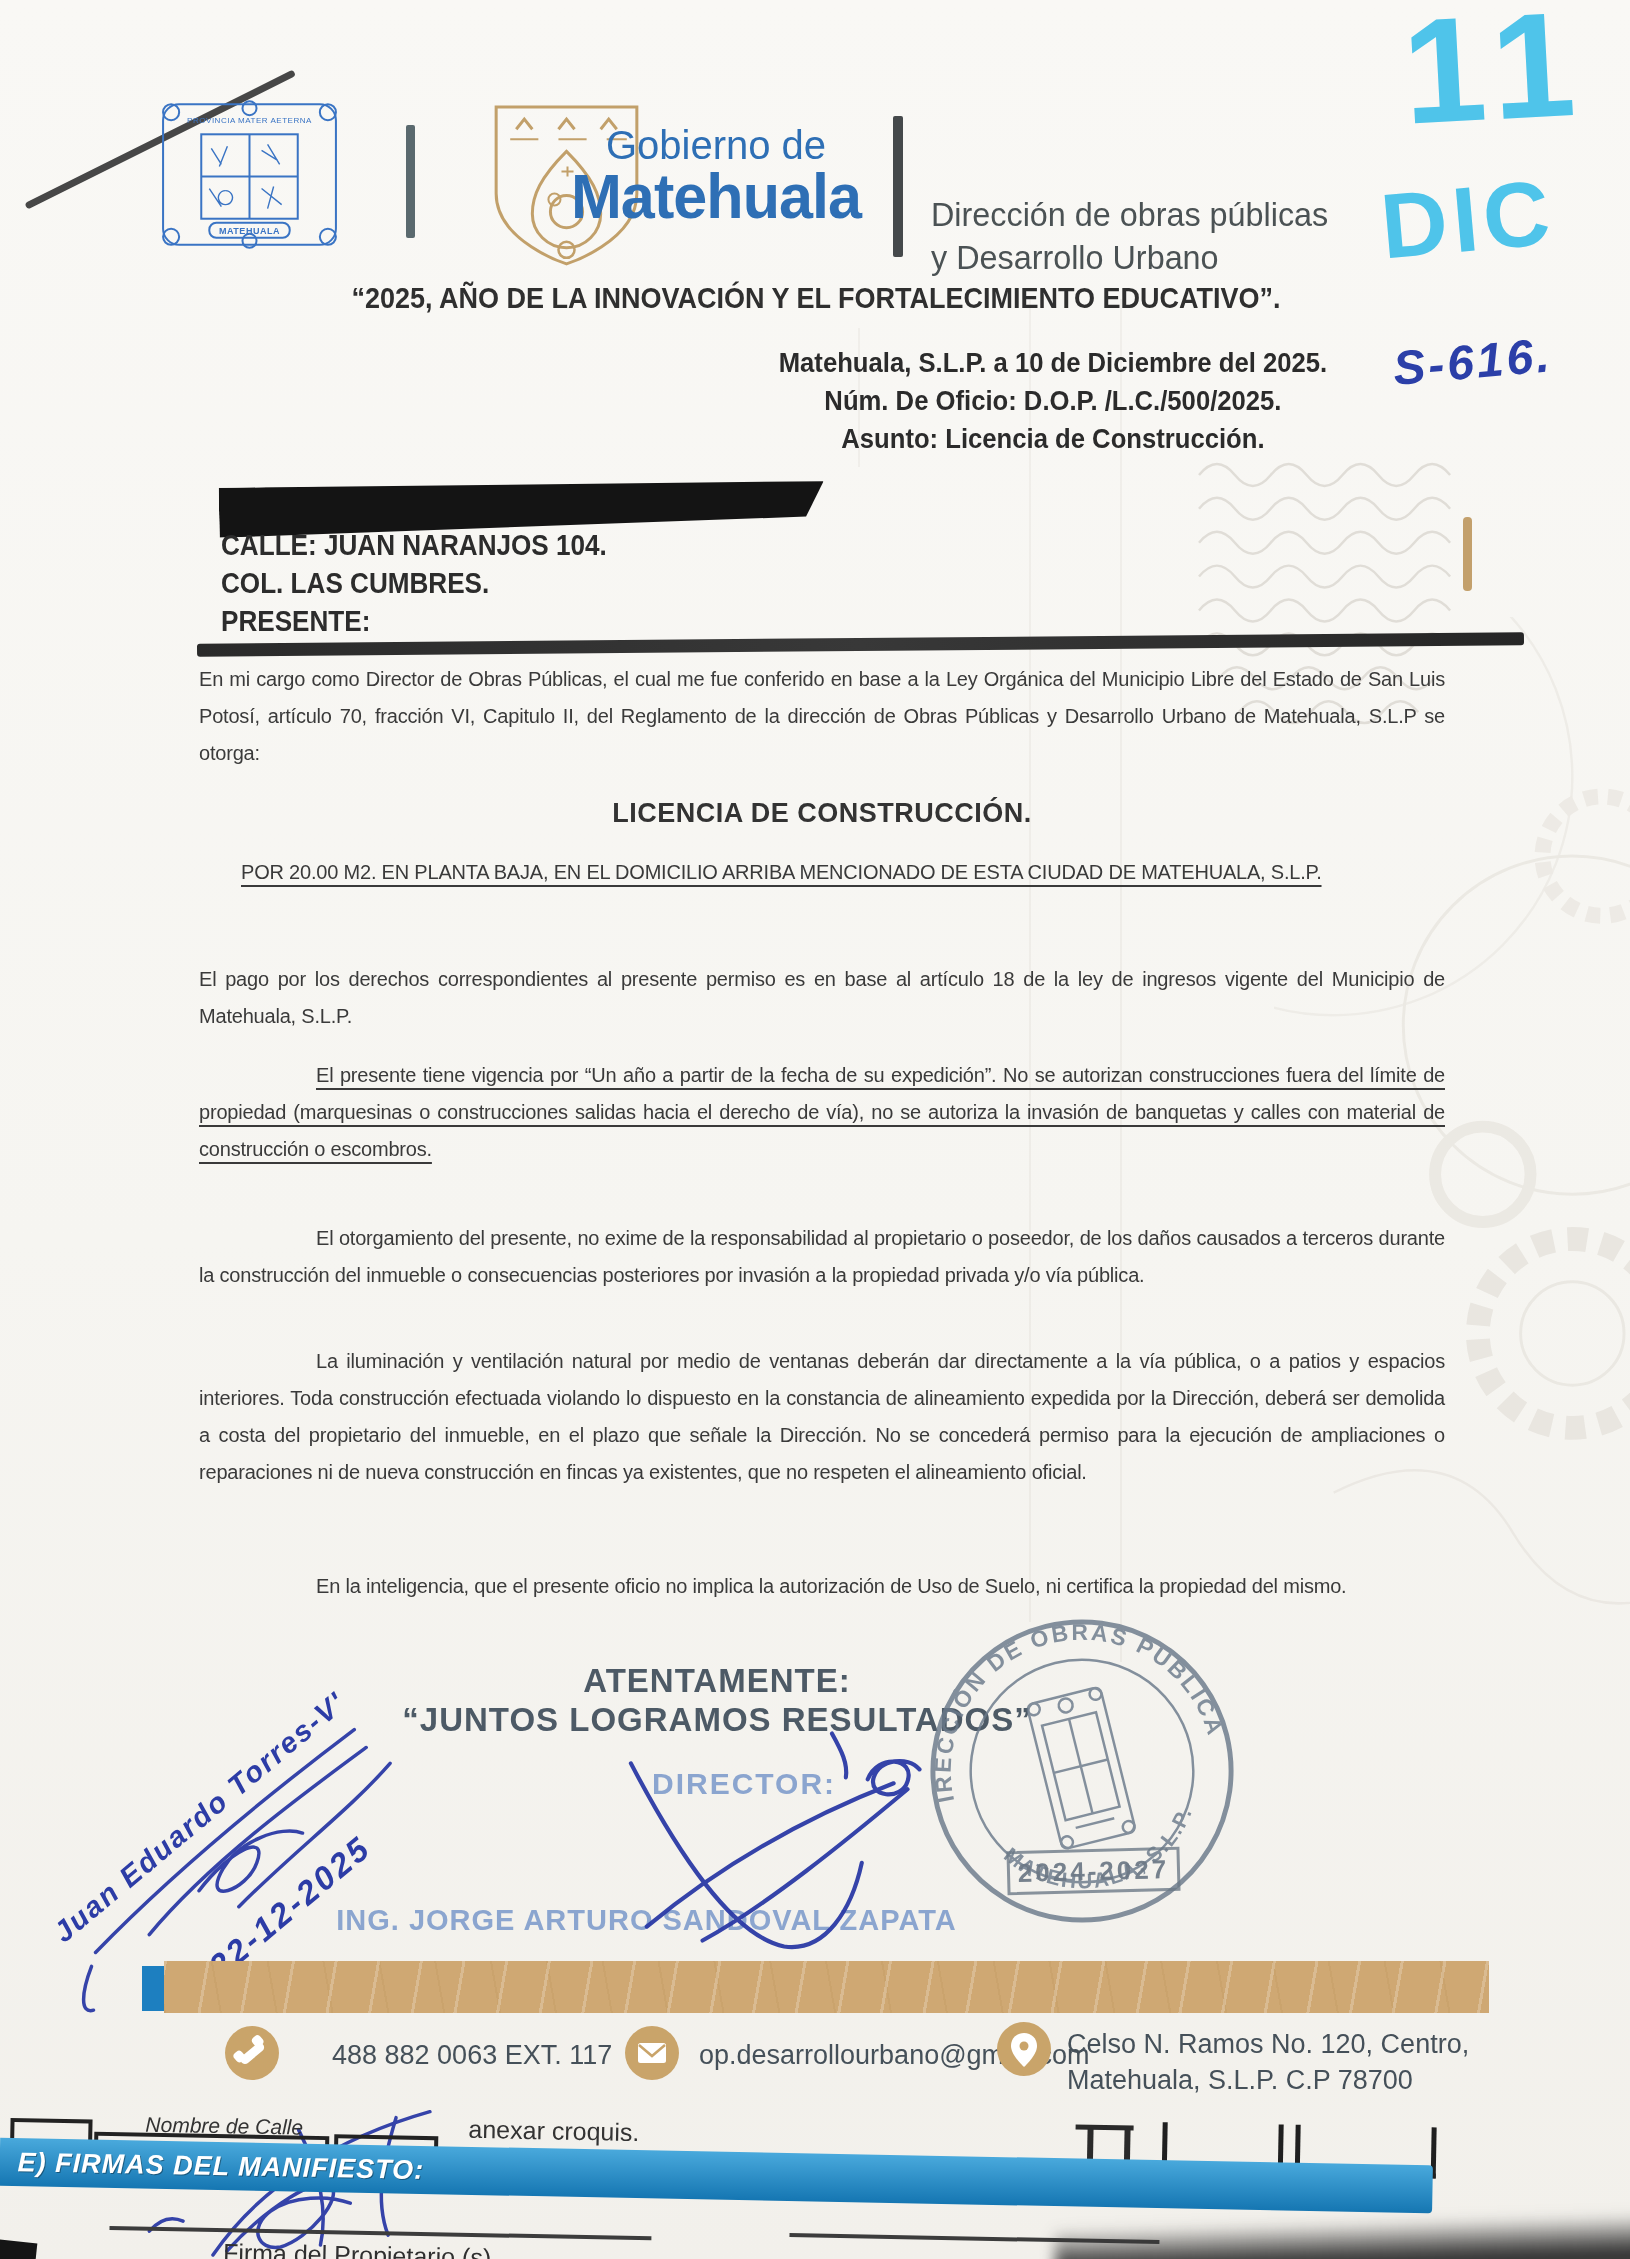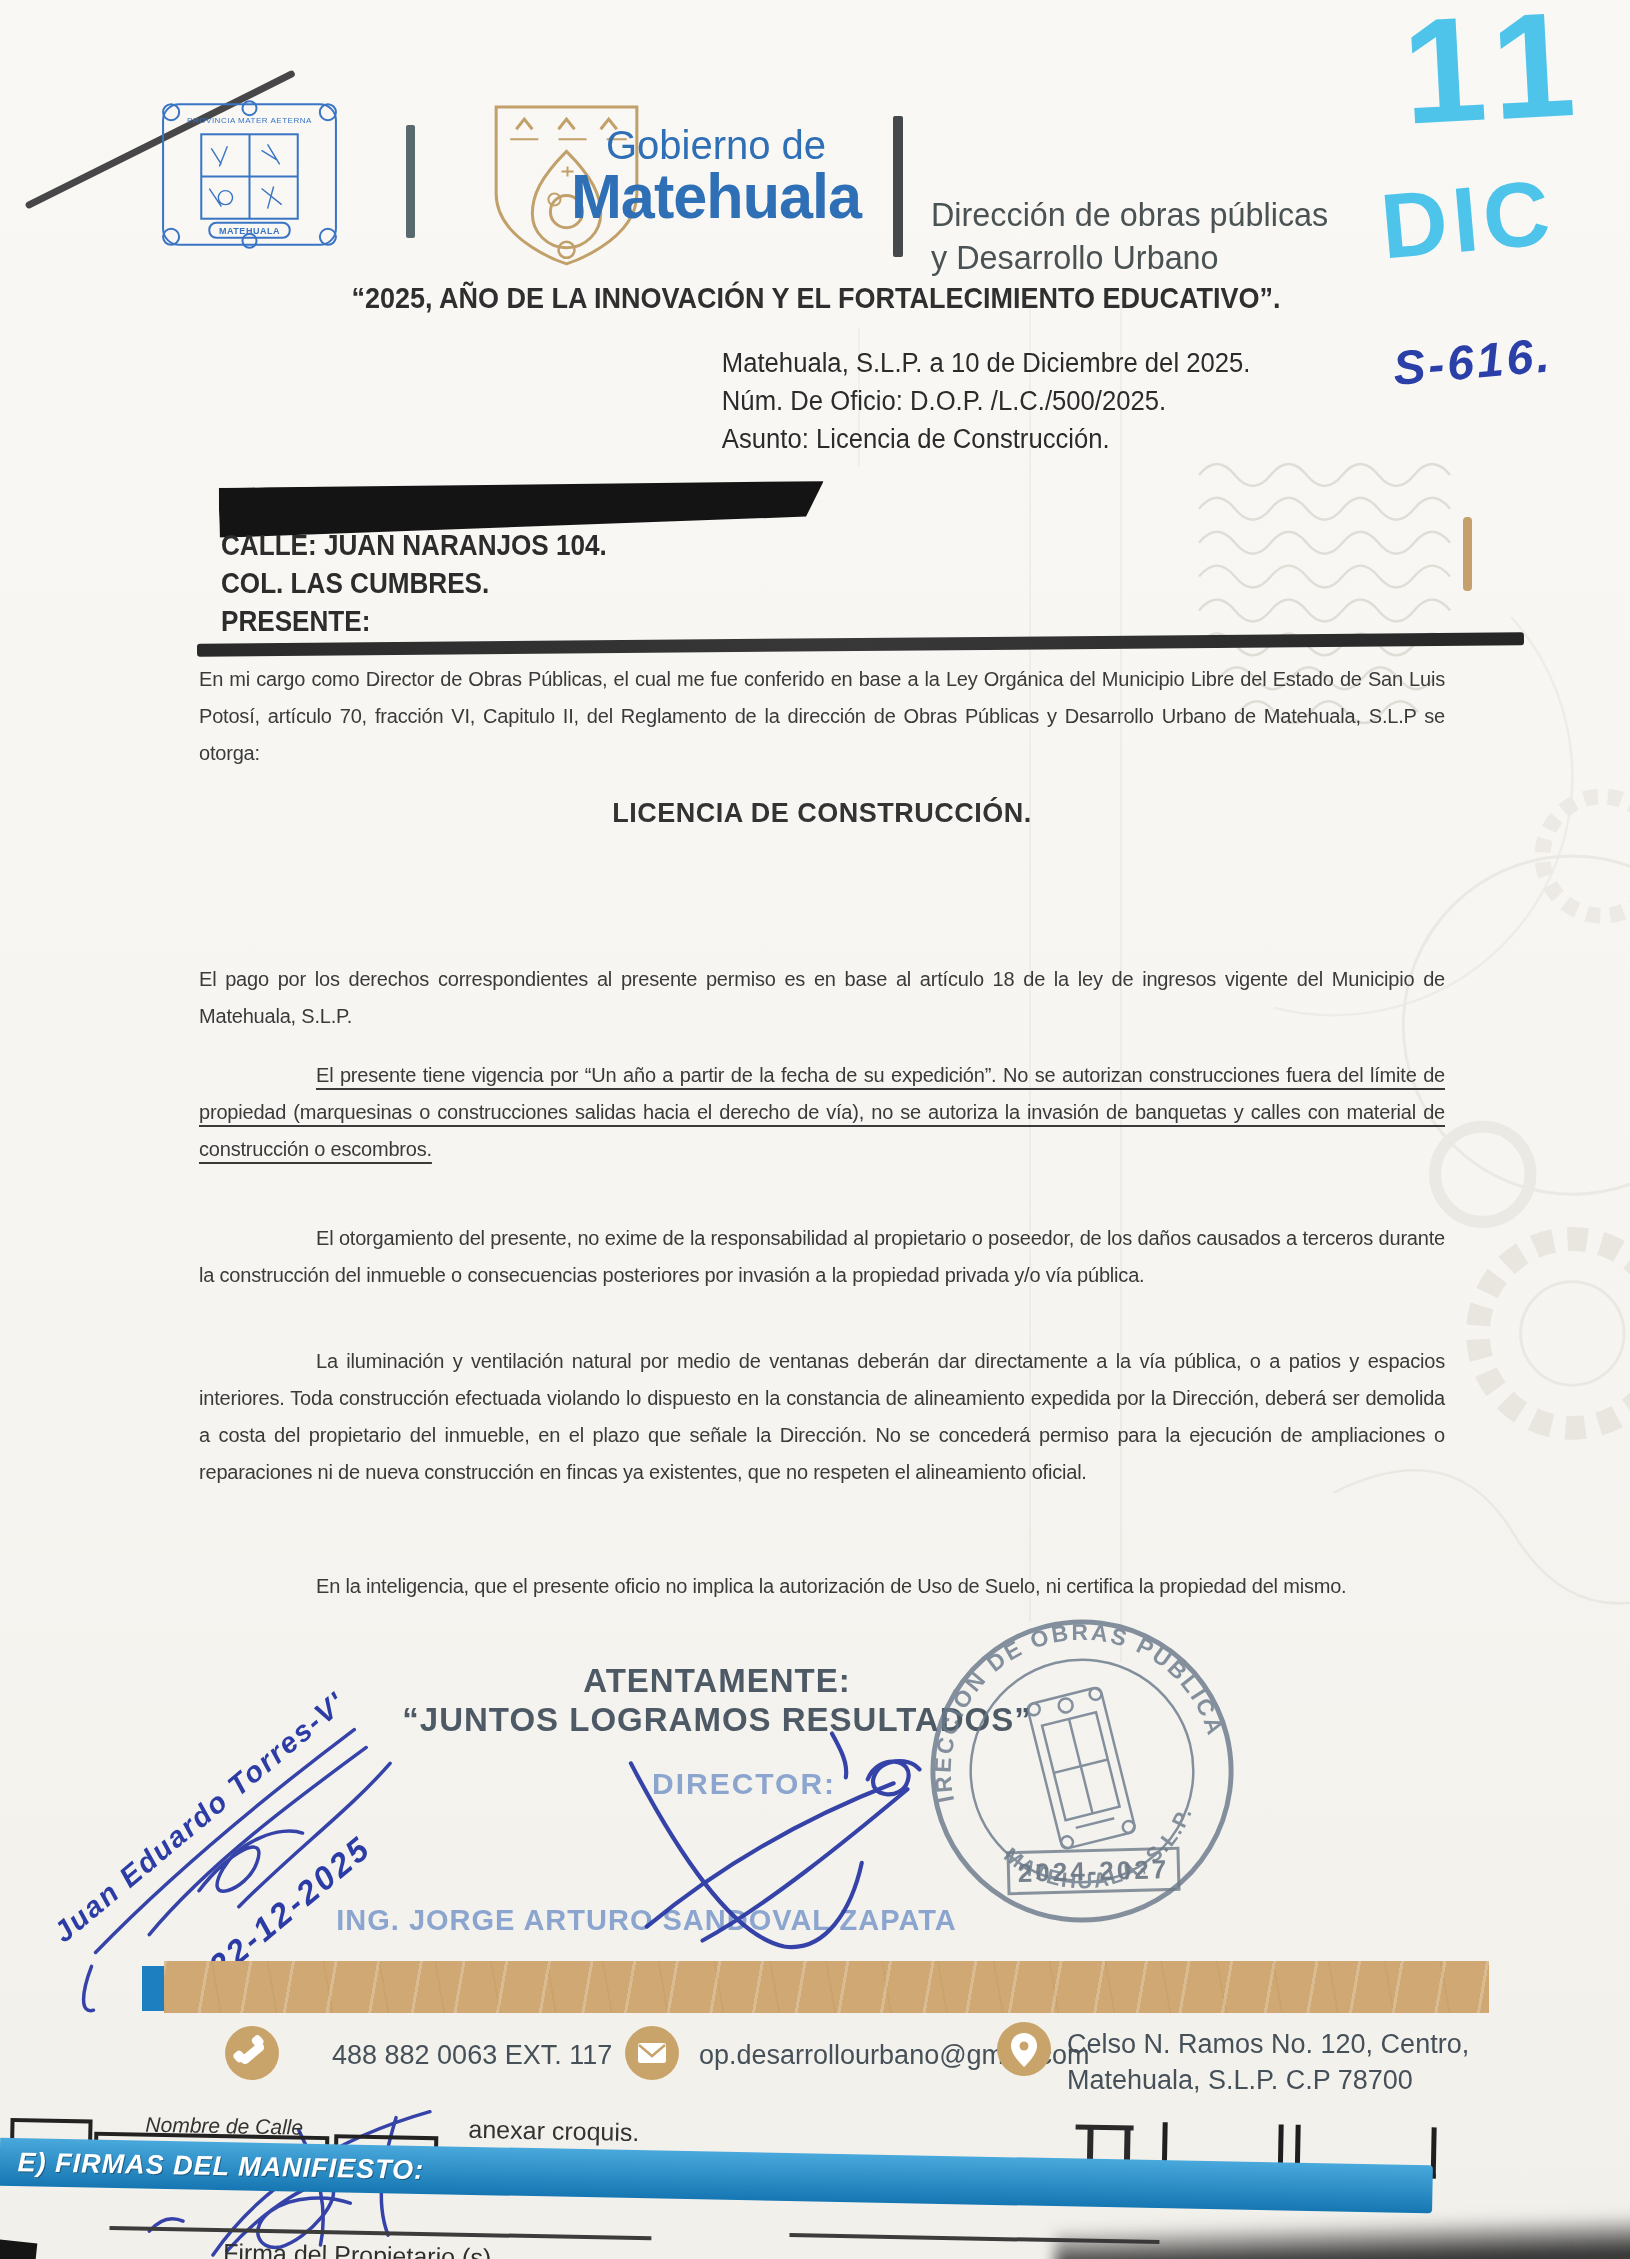--- a/index.html
+++ b/index.html
@@ -15,22 +15,22 @@
   .divider{position:absolute;background:#4c5559;border-radius:2px;}
   .brand{position:absolute;left:537px;top:123px;width:358px;text-align:center;color:#2e6fb5;}
   .brand .t1{font-size:40px;}
   .brand .t2{font-size:63px;font-weight:bold;letter-spacing:-1px;margin-top:-8px;transform:scaleX(.97);}
   .dopdu{position:absolute;left:927px;top:100px;color:#c2a067;font-weight:bold;font-size:72px;letter-spacing:3px;}
   .dept{position:absolute;left:931px;top:193px;color:#4b5254;font-size:33px;line-height:43px;
         transform:scaleX(.98);transform-origin:left top;white-space:nowrap;}
   .marker{position:absolute;color:#41c0ea;font-weight:bold;opacity:.92;}
   .motto{position:absolute;left:169px;top:281px;width:1294px;text-align:center;font-weight:bold;
          font-size:30px;color:#2f2f2f;transform:scaleX(.9);}
-  .meta{position:absolute;left:687px;top:344px;width:697px;text-align:left;color:#2b2b2b;
-        font-weight:normal;font-size:27px;line-height:38px;}
+  .meta{position:absolute;left:687px;top:344px;width:697px;text-align:center;color:#2b2b2b;
+        font-weight:bold;font-size:27px;line-height:38px;}
   .meta div{transform:scaleX(.95);transform-origin:right center;white-space:nowrap;}
   .folio{position:absolute;left:1393px;top:334px;color:#2b3fa8;font-size:48px;font-weight:bold;
          font-style:italic;letter-spacing:3px;transform:rotate(-5deg);}
   .tanrod{position:absolute;left:1463px;top:517px;width:9px;height:74px;background:#c3a06c;border-radius:4px;}
   .redact{position:absolute;left:219px;top:482px;width:605px;height:50px;background:#141414;
           transform:rotate(-1.1deg);clip-path:polygon(0 0,100% 10%,97% 80%,0 100%);}
   .addr{position:absolute;left:221px;color:#2c2c2c;font-weight:bold;font-size:29px;
         transform:scaleX(.9);transform-origin:left center;white-space:nowrap;}
   .longbar{position:absolute;left:197px;top:638px;width:1327px;height:13px;border-radius:3px;
            background:linear-gradient(90deg,#2a2a2a,#383838 50%,#262626);transform:rotate(-.5deg);}
@@ -174,20 +174,21 @@
   <div class="tanrod"></div>
 
   <div class="redact"></div>
   <div class="addr" style="top:529px;">CALLE: JUAN NARANJOS 104.</div>
   <div class="addr" style="top:567px;">COL. LAS CUMBRES.</div>
   <div class="addr" style="top:605px;">PRESENTE:</div>
   <div class="longbar"></div>
 
   <div class="para" style="top:661px;">En mi cargo como Director de Obras Públicas, el cual me fue conferido en base a la Ley Orgánica del Municipio Libre del Estado de San Luis Potosí, artículo 70, fracción VI, Capitulo II, del Reglamento de la dirección de Obras Públicas y Desarrollo Urbano de Matehuala, S.L.P se otorga:</div>
   <div class="heading">LICENCIA DE CONSTRUCCIÓN.</div>
+  <div class="para u" style="top:854px;text-indent:42px;">POR 20.00 M2. EN PLANTA BAJA, EN EL DOMICILIO ARRIBA MENCIONADO DE ESTA CIUDAD DE MATEHUALA, S.L.P.</div>
   <div class="para" style="top:961px;">El pago por los derechos correspondientes al presente permiso es en base al artículo 18 de la ley de ingresos vigente del Municipio de Matehuala, S.L.P.</div>
   <div class="para u ind" style="top:1057px;">El presente tiene vigencia por “Un año a partir de la fecha de su expedición”. No se autorizan construcciones fuera del límite de propiedad (marquesinas o construcciones salidas hacia el derecho de vía), no se autoriza la invasión de banquetas y calles con material de construcción o escombros.</div>
   <div class="para ind" style="top:1220px;">El otorgamiento del presente, no exime de la responsabilidad al propietario o poseedor, de los daños causados a terceros durante la construcción del inmueble o consecuencias posteriores por invasión a la propiedad privada y/o vía pública.</div>
   <div class="para ind" style="top:1343px;">La iluminación y ventilación natural por medio de ventanas deberán dar directamente a la vía pública, o a patios y espacios interiores. Toda construcción efectuada violando lo dispuesto en la constancia de alineamiento expedida por la Dirección, deberá ser demolida a costa del propietario del inmueble, en el plazo que señale la Dirección. No se concederá permiso para la ejecución de ampliaciones o reparaciones ni de nueva construcción en fincas ya existentes, que no respeten el alineamiento oficial.</div>
   <div class="para ind" style="top:1568px;">En la inteligencia, que el presente oficio no implica la autorización de Uso de Suelo, ni certifica la propiedad del mismo.</div>
 
   <div class="atent" style="top:1701px;">“JUNTOS LOGRAMOS RESULTADOS”</div>
   <div class="atent" style="top:1662px;">ATENTAMENTE:</div>
   <div class="director">DIRECTOR:</div>
   <div class="ing">ING. JORGE ARTURO SANDOVAL ZAPATA</div>

